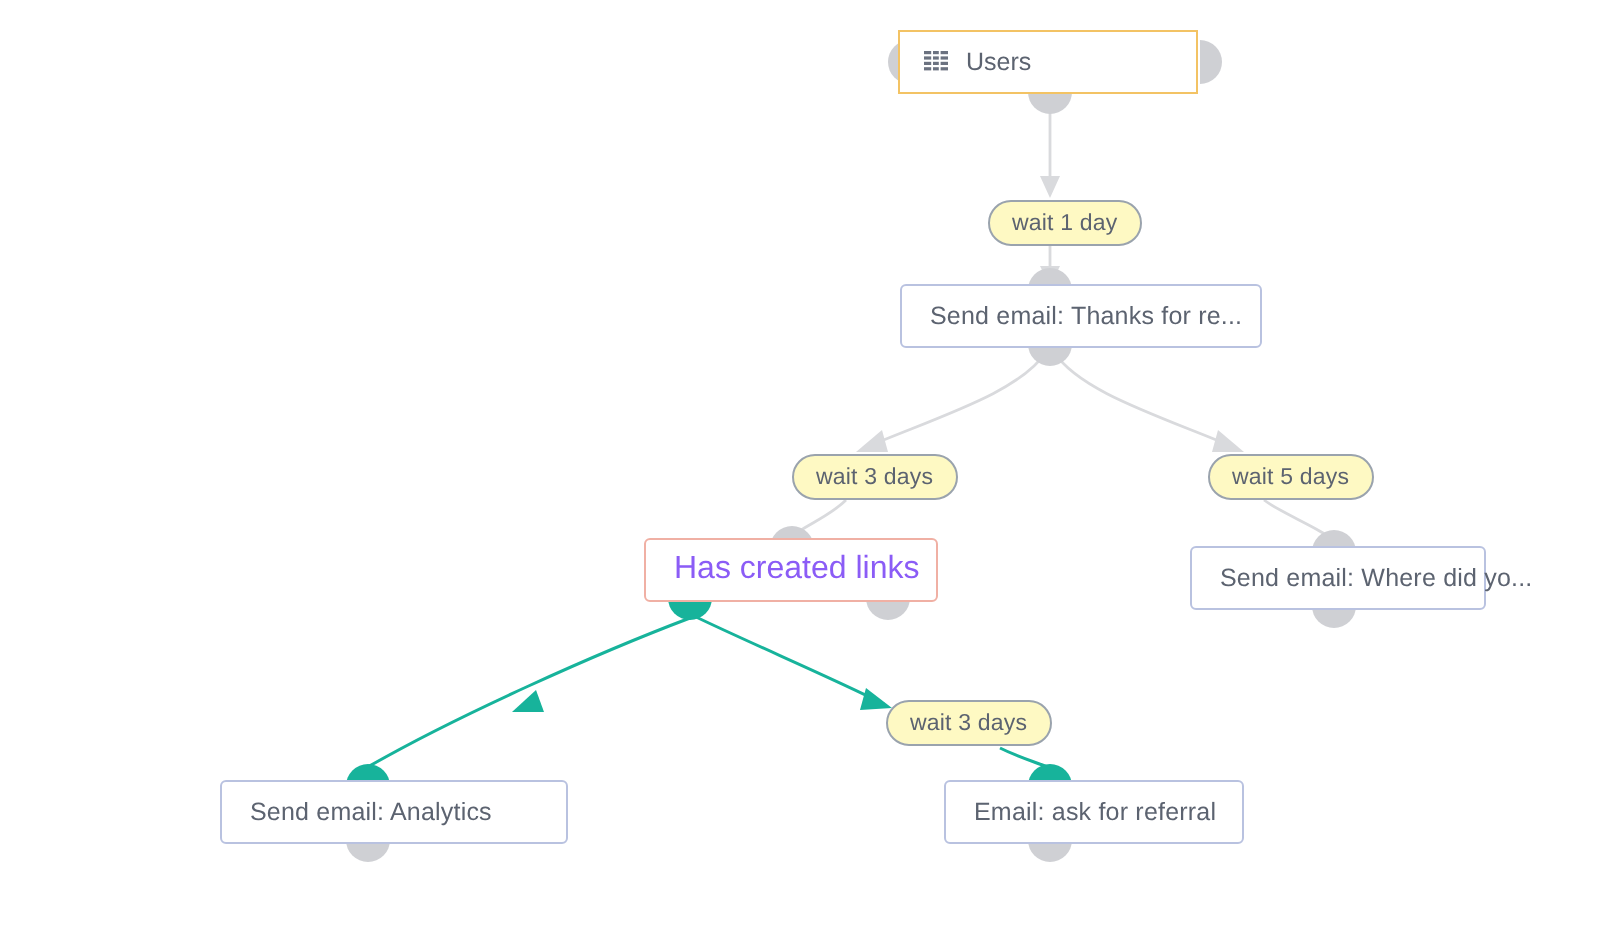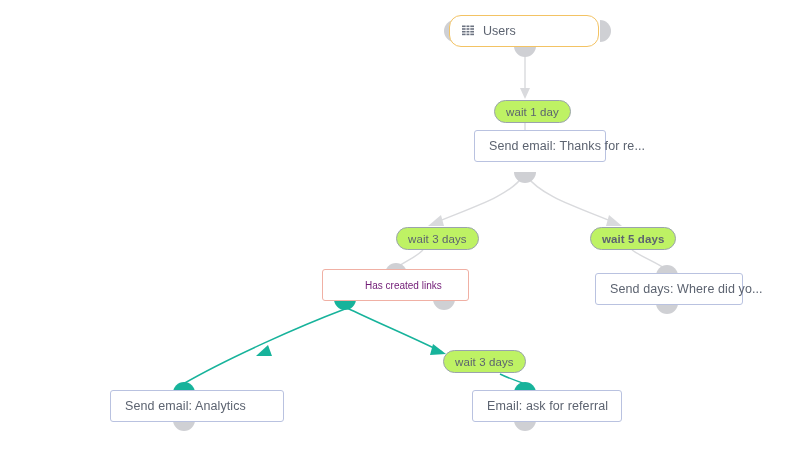--- a/index.html
+++ b/index.html
@@ -38,44 +38,44 @@
   }
   .node.box .label{
     font-size:12.5px;
     color:#5c6370;
     white-space:nowrap;
     letter-spacing:.1px;
   }
   
   .node.trigger{
     border:1.5px solid #f3c364;
-    border-radius:12px;
+    border-radius:0;
     height:32px;
     padding:0 12px;
   }
   .node.trigger .label{
     font-size:12.5px;color:#5c6370;white-space:nowrap;
   }
   
   .node.condition{
     border:1px solid #f0b0a4;
     border-radius:3px;
     height:32px;
     padding:0 14px;
   }
   .node.condition .label{
-    font-size:10px;color:#701a75;white-space:nowrap;margin-left:28px;
+    font-size:16px;color:#8b5cf6;white-space:nowrap;
   }
   
   .node.pill{
     border:1px solid #9aa3ad;
     border-radius:13px;
     height:23px;
     padding:0 11px;
-    background:#bef264;
+    background:#fef9c3;
   }
   .node.pill .label{
     font-size:11.5px;
     color:#5c6370;
     white-space:nowrap;
     letter-spacing:.1px;
   }
   
   .port{
     position:absolute;
@@ -174,43 +174,43 @@
     </span>
     <span class="label">Users</span>
   </div>
 
   <div class="node pill" style="left:494px;top:100px;">
     <span class="label">wait 1 day</span>
   </div>
 
   <div class="port top gray" style="left:514px;top:134px;"></div>
   <div class="port bottom gray" style="left:514px;top:172px;"></div>
-  <div class="node box" style="left:450px;top:130px;width:132px;margin-left:24px;">
+  <div class="node box" style="left:450px;top:142px;width:181px;">
     <span class="label">Send email: Thanks for re...</span>
   </div>
 
   <div class="node pill" style="left:396px;top:227px;">
     <span class="label">wait 3 days</span>
   </div>
 
-  <div class="node pill" style="left:590px;top:227px;font-weight:bold;">
+  <div class="node pill" style="left:604px;top:227px;">
     <span class="label">wait 5 days</span>
   </div>
 
   <div class="port top gray" style="left:385px;top:263px;"></div>
   <div class="port bottom teal" style="left:334px;top:299px;"></div>
   <div class="port bottom gray" style="left:433px;top:299px;"></div>
   <div class="node condition" style="left:322px;top:269px;width:147px;">
     <span class="label">Has created links</span>
   </div>
 
   <div class="port top gray" style="left:656px;top:265px;"></div>
   <div class="port bottom gray" style="left:656px;top:303px;"></div>
   <div class="node box" style="left:595px;top:273px;width:148px;">
-    <span class="label">Send days: Where did yo...</span>
+    <span class="label">Send email: Where did yo...</span>
   </div>
 
   <div class="port top teal" style="left:173px;top:382px;"></div>
   <div class="port bottom gray" style="left:173px;top:420px;"></div>
   <div class="node box" style="left:110px;top:390px;width:174px;">
     <span class="label">Send email: Analytics</span>
   </div>
 
   <div class="node pill" style="left:443px;top:350px;">
     <span class="label">wait 3 days</span>

